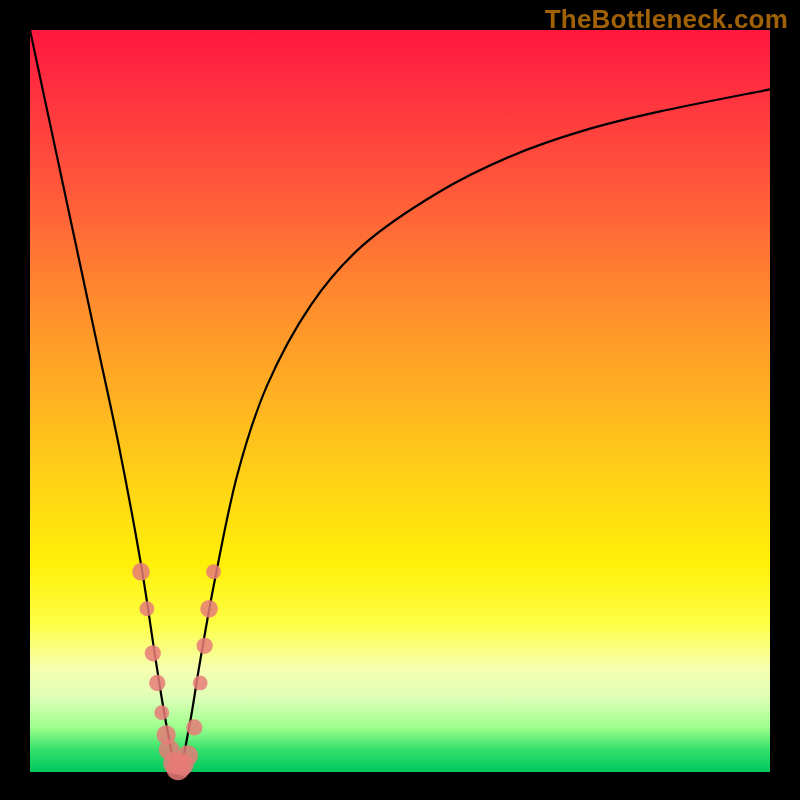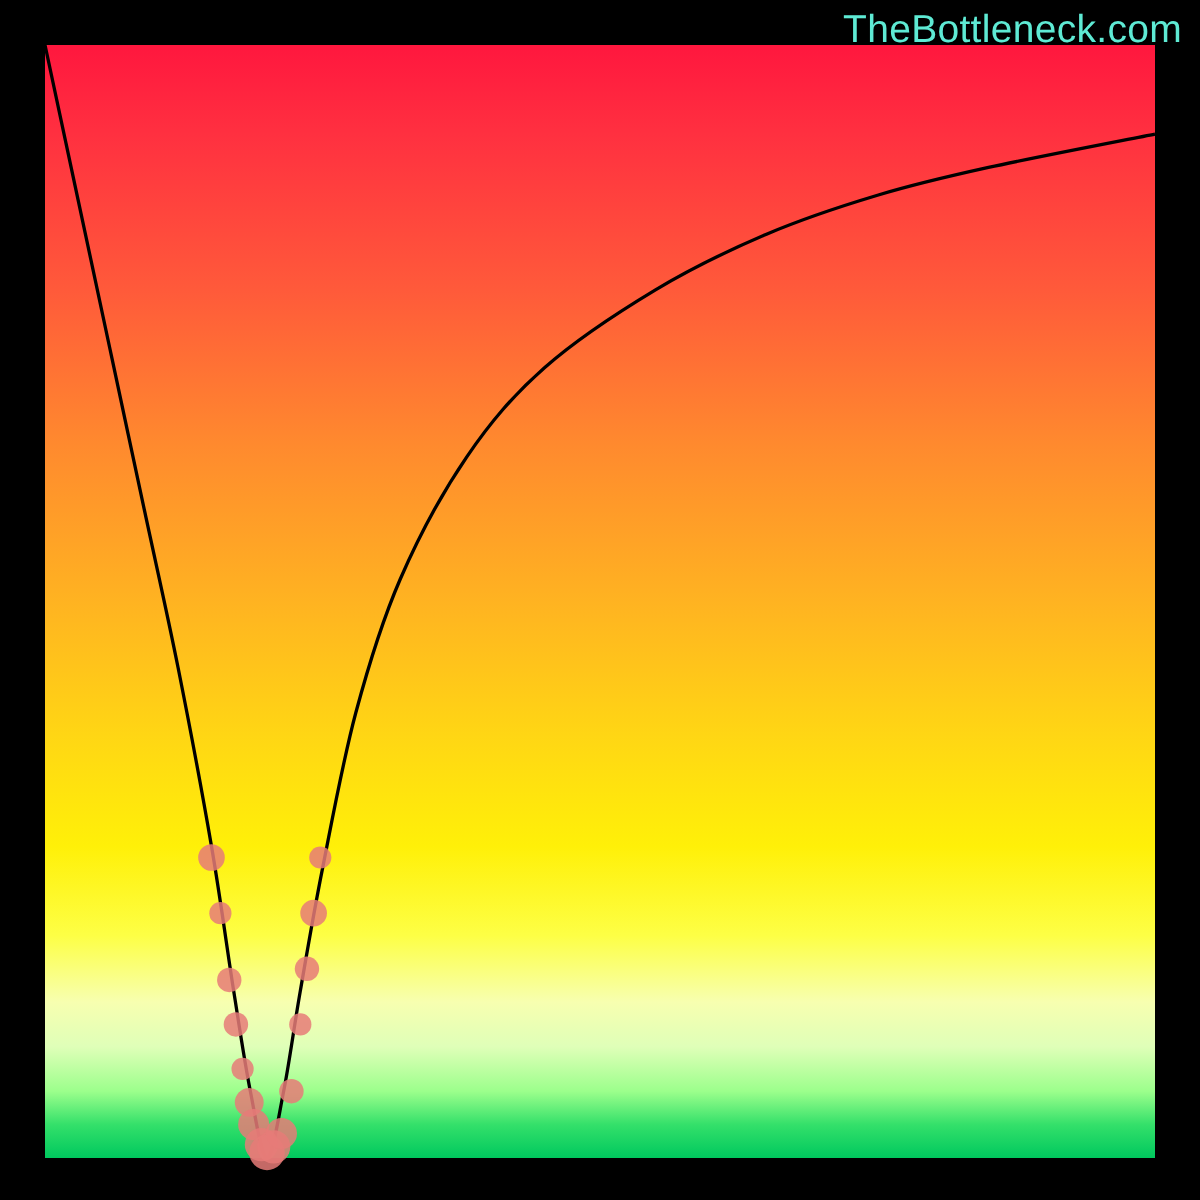--- a/index.html
+++ b/index.html
@@ -40,24 +40,24 @@
       #dfffb8 90%,
       #9cff8c 94%,
       #34e06a 97%,
       #00c85e 100%
     );
   }
   .watermark {
     position: absolute;
     top: 4px;
     right: 12px;
-    color: #5eead4;
+    color: #a16207;
     font-size: 26px;
     letter-spacing: 0.2px;
-    font-weight: 400;
+    font-weight: 700;
     user-select: none;
   }
   svg.curve {
     position: absolute;
     left: 0;
     top: 0;
     width: 740px;
     height: 742px;
     overflow: visible;
   }

